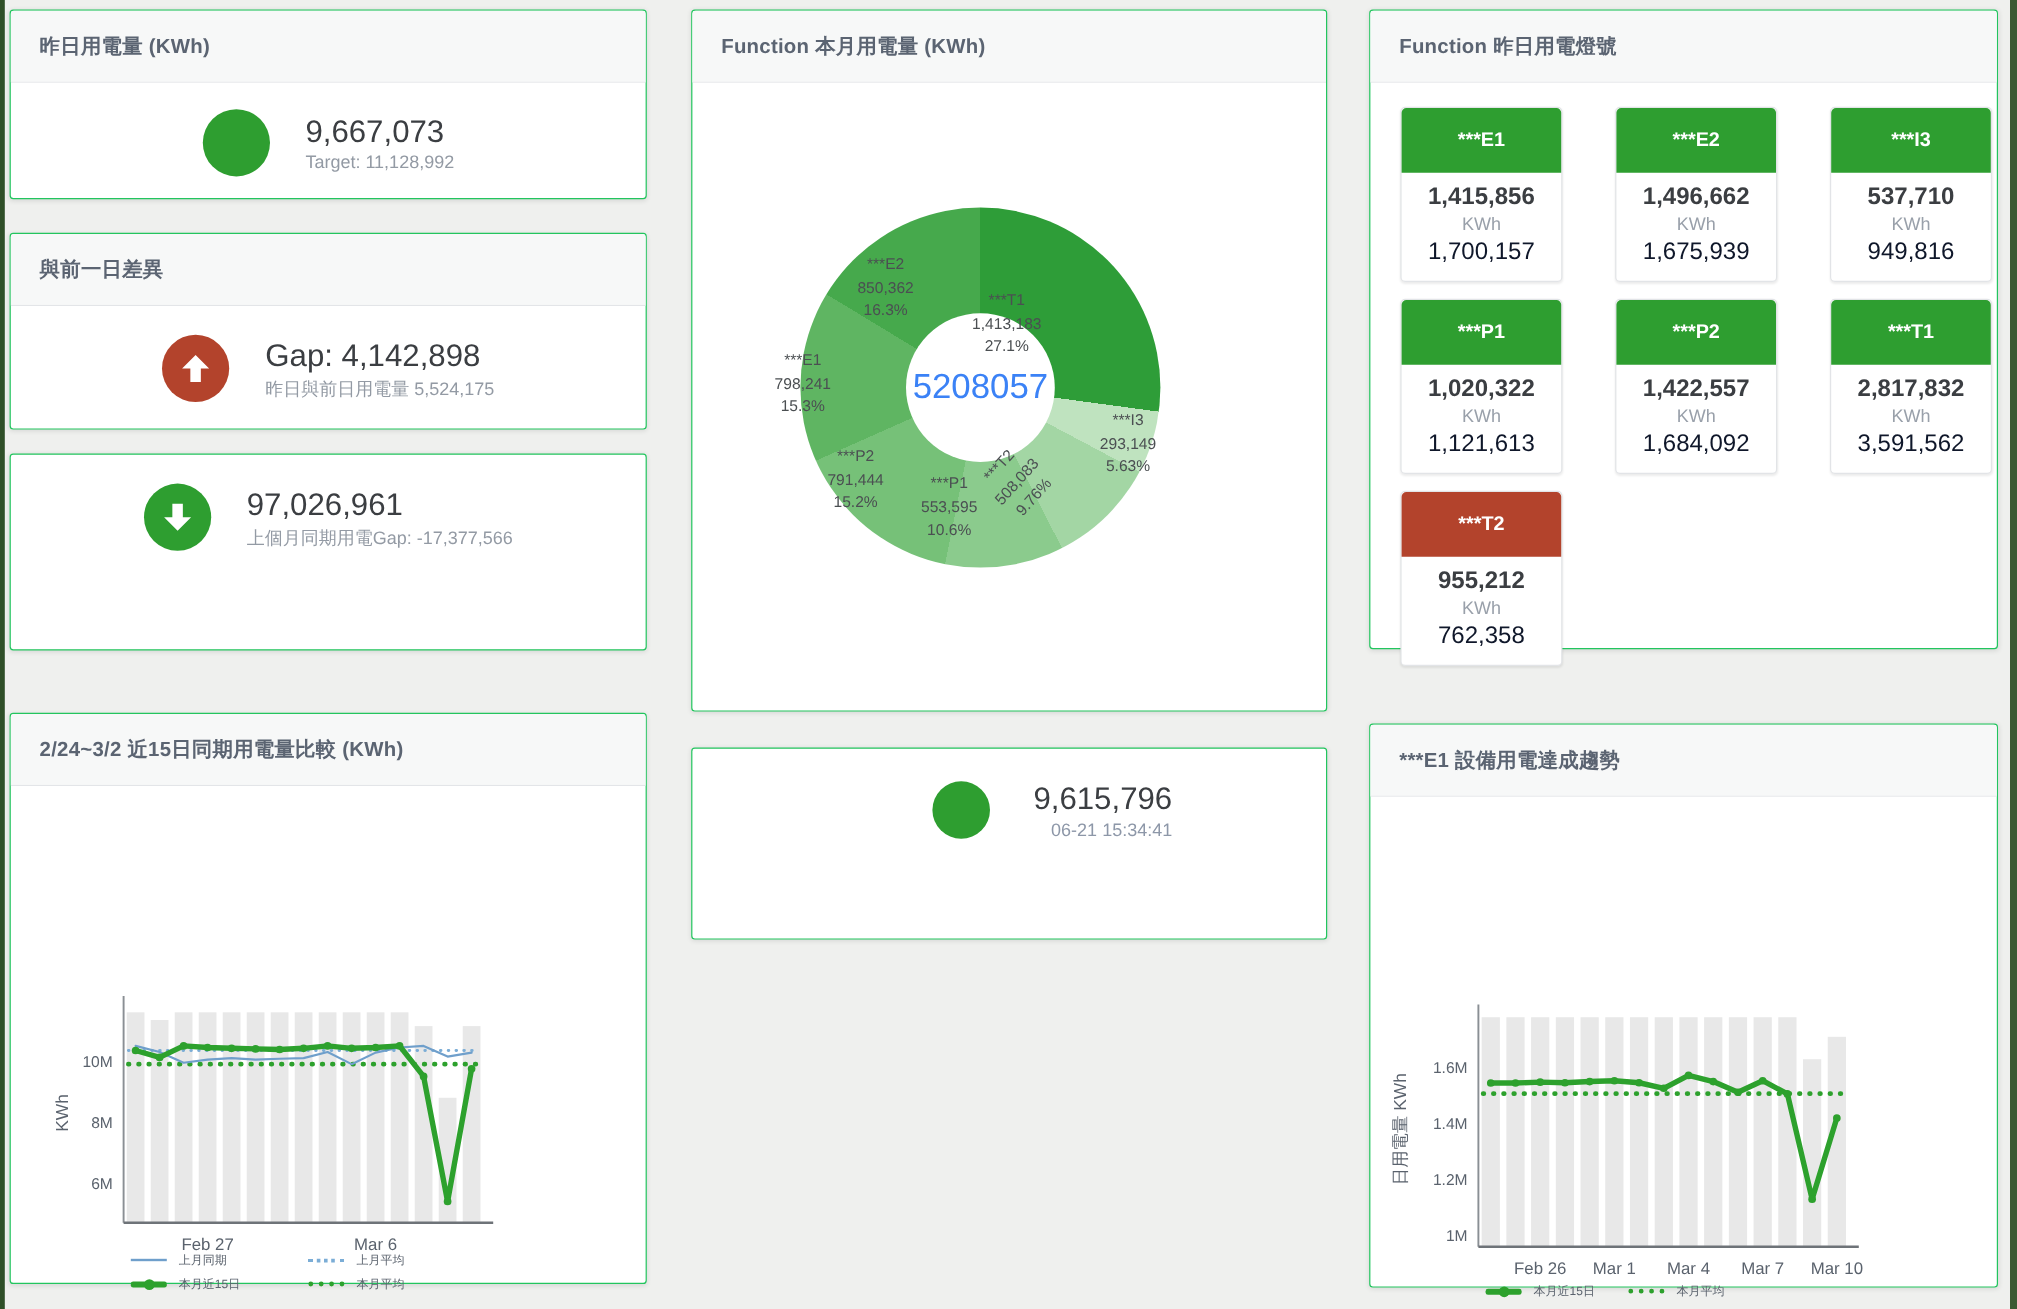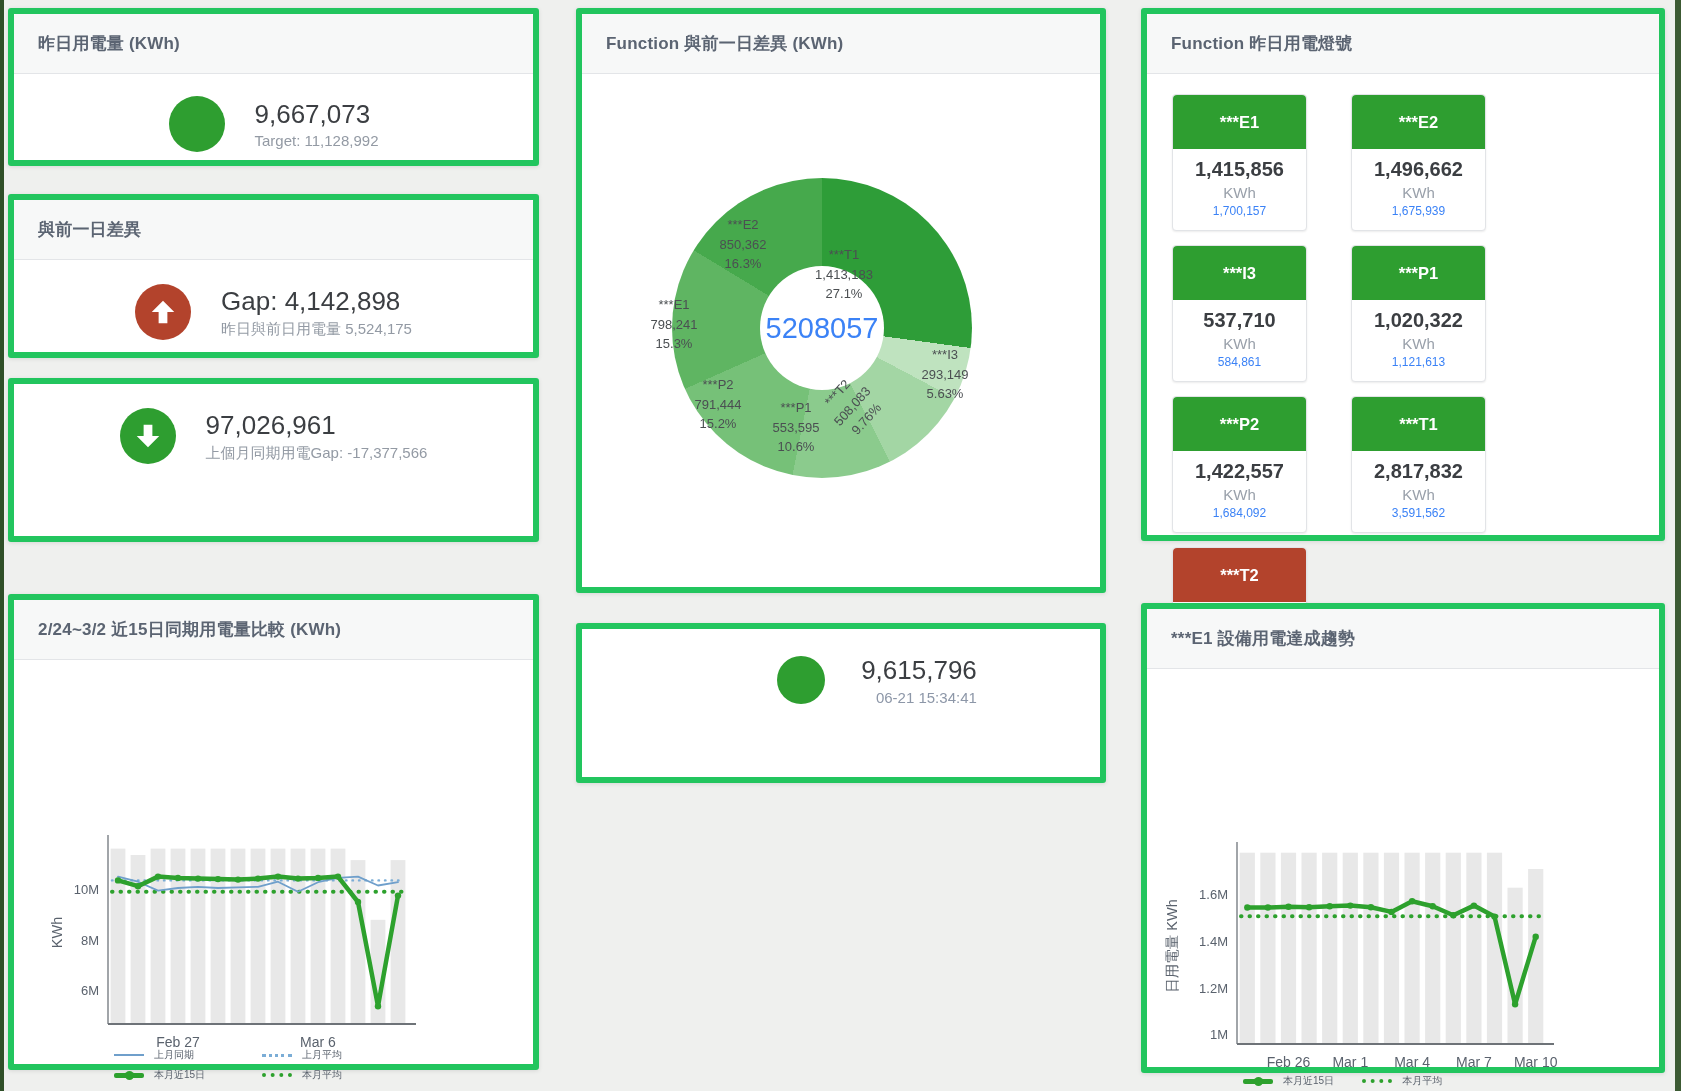--- a/index.html
+++ b/index.html
@@ -1,21 +1,21 @@
 <!DOCTYPE html>
 <html><head>
 <meta charset="utf-8">
 <style>
   * { margin:0; padding:0; box-sizing:border-box; }
   html,body { width:1681px; height:1091px; overflow:hidden; }
   body { font-family:"Liberation Sans","DejaVu Sans",sans-serif; background:#eff0ee; position:relative; }
   .edge { position:absolute; top:0; bottom:0; background:#2f4f28; }
   .edge-l { left:0; width:4px; }
   .edge-r { right:0; width:6px; background:#3c5a33; }
-  .card { position:absolute; background:#fff; border:6px solid #22c55e; border-radius:3px;
+  .card { position:absolute; background:#fff; border:1px solid #22c55e; border-radius:3px;
           box-shadow:0 1px 4px rgba(0,0,0,.10); }
   .card-hd { background:#f7f8f8; border-bottom:1px solid #e3e5e8; padding:18px 24px;
              border-radius:3px 3px 0 0; }
   .card-title { font-size:17px; font-weight:700; color:#5b6472; letter-spacing:.2px; }
   .card-bd { position:relative; }
 
   
   .c1 { left:8px;  top:8px;   width:531px; height:158px; }
   .c2 { left:8px;  top:194px; width:531px; height:164px; }
   .c3 { left:8px;  top:378px; width:531px; height:164px; }
@@ -55,21 +55,21 @@
   #tiles { display:flex; flex-wrap:wrap; gap:14px 44px; padding:20px 0 0 25px; }
   .tile { width:135px; background:#fff; border:1px solid #e2e4e7; border-radius:4px;
           text-align:center; box-shadow:0 1px 2px rgba(0,0,0,.08); }
   .tile-hd { height:54px; display:flex; align-items:center; justify-content:center; color:#fff;
              font-weight:700; font-size:16.5px; border-radius:4px 4px 0 0; }
   .tile-hd.green { background:#2e9e30; }
   .tile-hd.red   { background:#b3432c; }
   .tile-bd { padding:9px 2px 12px; }
   .tile-val { font-size:20px; font-weight:700; color:#3b3e42; }
   .tile-unit { font-size:15px; color:#99a0aa; margin-top:3px; }
-  .tile-sub  { font-size:12px; color:#3b82f6; margin-top:3px; }
+  .tile-sub  { font-size:20px; color:#0f172a; margin-top:3px; }
 
   
   #compare-svg { position:absolute; left:30px; top:171px; }
   #trend-svg   { position:absolute; left:16px; top:169px; }
   .legend { position:absolute; font-size:10px; color:#5a626d; }
   #compare-legend { left:100px; top:388px; display:grid; grid-template-columns:148px auto; row-gap:6px; }
   #trend-legend   { left:96px;  top:405px; display:flex; flex-direction:column; gap:6px; }
   #trend-legend .lrow { display:flex; gap:28px; }
   .litem { display:flex; align-items:center; white-space:nowrap; }
   .sw { display:inline-block; margin-right:10px; flex:0 0 auto; }
@@ -202,21 +202,21 @@
         <div class="litem">
           <span class="sw dash-green"></span>
           <span>本月平均</span>
         </div>
       </div>
   </div>
 </section>
 
 <section class="card c5">
   <header class="card-hd">
-    <h2 class="card-title">Function 與前一日差異 (KWh)</h2>
+    <h2 class="card-title">Function 本月用電量 (KWh)</h2>
   </header>
   <div class="donut-wrap">
     <div id="donut" style="background: conic-gradient(rgb(46, 157, 56) 0deg, rgb(46, 157, 56) 97.68deg, rgb(191, 227, 191) 97.68deg, rgb(191, 227, 191) 117.95deg, rgb(163, 214, 164) 117.95deg, rgb(163, 214, 164) 153.07deg, rgb(139, 203, 141) 153.07deg, rgb(139, 203, 141) 191.34deg, rgb(118, 193, 120) 191.34deg, rgb(118, 193, 120) 246.04deg, rgb(95, 181, 98) 246.04deg, rgb(95, 181, 98) 301.22deg, rgb(70, 169, 76) 301.22deg, rgb(70, 169, 76) 360deg);"></div>
     <div class="donut-center" style="left:240px;top:256px">5208057</div>
   <div class="dlabel" style="left: 262px; top: 202px;">***T1<br>1,413,183<br>27.1%</div>
       <div class="dlabel" style="left: 363px; top: 302px;">***I3<br>293,149<br>5.63%</div>
       <div class="dlabel rot" style="left: 270px; top: 334px;">***T2<br>508,083<br>9.76%</div>
       <div class="dlabel" style="left: 214px; top: 355px;">***P1<br>553,595<br>10.6%</div>
       <div class="dlabel" style="left: 136px; top: 332px;">***P2<br>791,444<br>15.2%</div>
       <div class="dlabel" style="left: 92px; top: 252px;">***E1<br>798,241<br>15.3%</div>
@@ -255,21 +255,21 @@
           <div class="tile-val">1,496,662</div>
           <div class="tile-unit">KWh</div>
           <div class="tile-sub">1,675,939</div>
         </div>
       </div>
       <div class="tile">
         <div class="tile-hd green">***I3</div>
         <div class="tile-bd">
           <div class="tile-val">537,710</div>
           <div class="tile-unit">KWh</div>
-          <div class="tile-sub">584,861</div>
+          <div class="tile-sub">949,816</div>
         </div>
       </div>
       <div class="tile">
         <div class="tile-hd green">***P1</div>
         <div class="tile-bd">
           <div class="tile-val">1,020,322</div>
           <div class="tile-unit">KWh</div>
           <div class="tile-sub">1,121,613</div>
         </div>
       </div>

